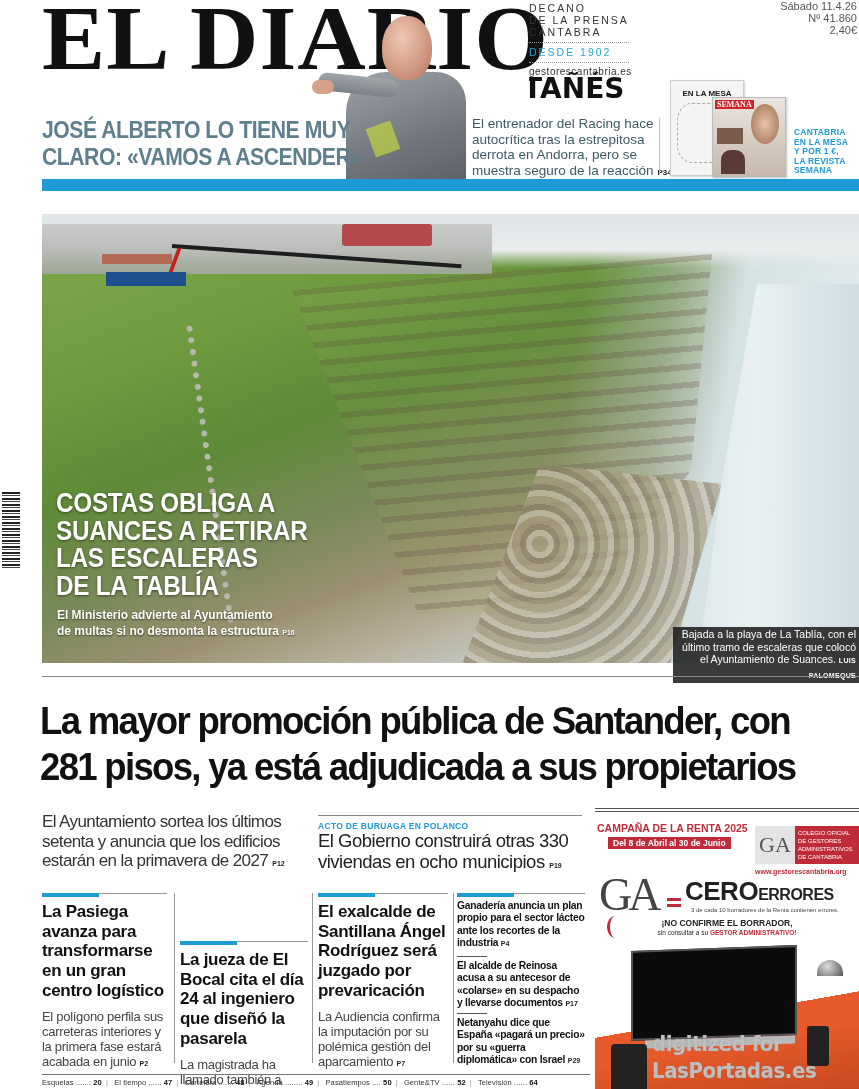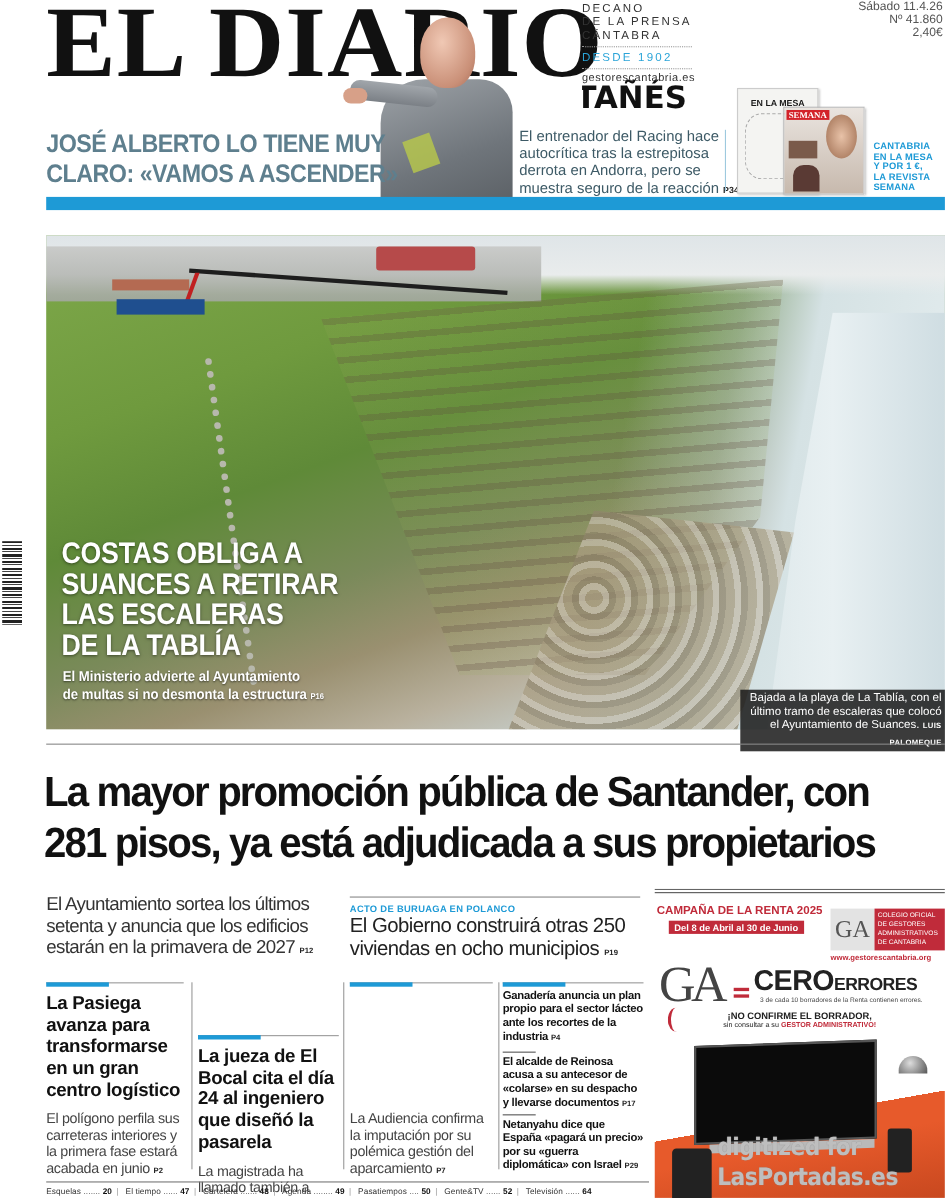--- a/index.html
+++ b/index.html
@@ -212,21 +212,21 @@
   <div>La mayor promoción pública de Santander, con</div>
   <div>281 pisos, ya está adjudicada a sus propietarios</div>
 </div>
 <div class="abs sub-left">
   <span>El Ayuntamiento sortea los últimos setenta y anuncia que los edificios estarán en la primavera de 2027</span>
   <span class="pg">P12</span>
 </div>
 <div class="abs sub-right-rule"></div>
 <div class="abs sub-right-kicker">ACTO DE BURUAGA EN POLANCO</div>
 <div class="abs sub-right" style="width:268px;">
-  <span>El Gobierno construirá otras 250 viviendas en ocho municipios</span>
+  <span>El Gobierno construirá otras 330 viviendas en ocho municipios</span>
   <span class="pg">P19</span>
 </div>
 
 <div class="abs col" style="left:42px; width:125px; height:175px;">
   <div class="topline" style="width:125px;"></div>
   <div class="bluetab"></div>
   <div class="h" style="width:130px;">La Pasiega avanza para transformarse en un gran centro logístico</div>
   <div class="d" style="top:116px; width:126px;">
     <span>El polígono perfila sus carreteras interiores y la primera fase estará acabada en junio</span>
     <span class="pg">P2</span>
@@ -241,20 +241,21 @@
   <div class="d" style="top:116px; width:130px;">
     <span>La magistrada ha llamado también a tramo doce personas para tomarles testimonio</span>
     <span class="pg">P5</span>
   </div>
 </div>
 <div class="abs vline" style="left:312px; top:893px; height:170px;"></div>
 
 <div class="abs col" style="left:318px; width:130px; height:175px;">
   <div class="topline" style="width:130px;"></div>
   <div class="bluetab"></div>
+  <div class="h" style="width:130px;">El exalcalde de Santillana Ángel Rodríguez será juzgado por prevaricación</div>
   <div class="d" style="top:116px; width:134px;">
     <span>La Audiencia confirma la imputación por su polémica gestión del aparcamiento</span>
     <span class="pg">P7</span>
   </div>
 </div>
 <div class="abs vline" style="left:453px; top:893px; height:170px;"></div>
 
 <div class="abs col" style="left:457px; width:128px; height:175px;">
   <div class="topline" style="width:128px;"></div>
   <div class="bluetab"></div>

